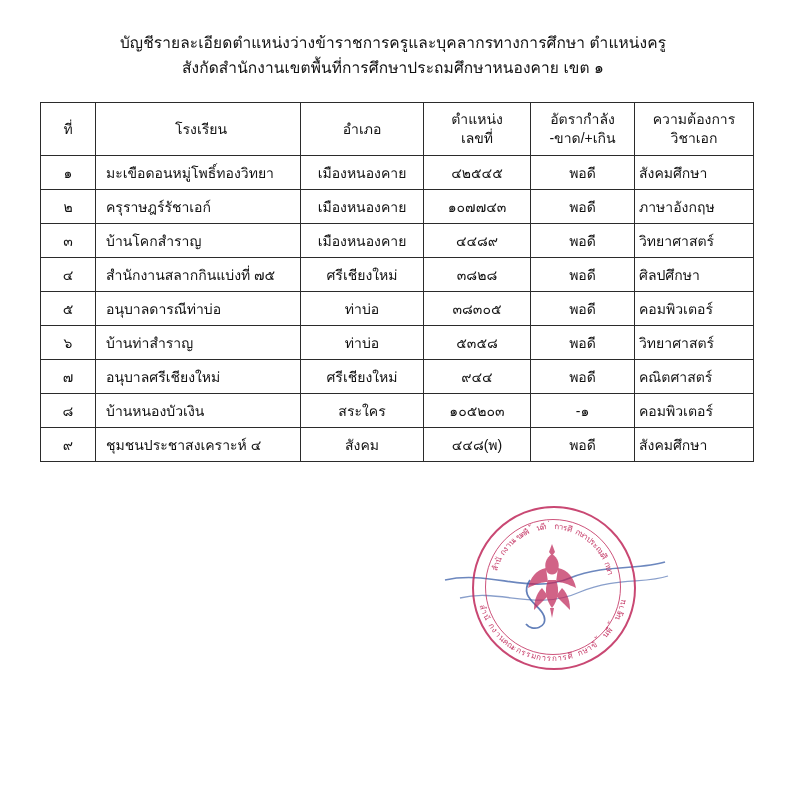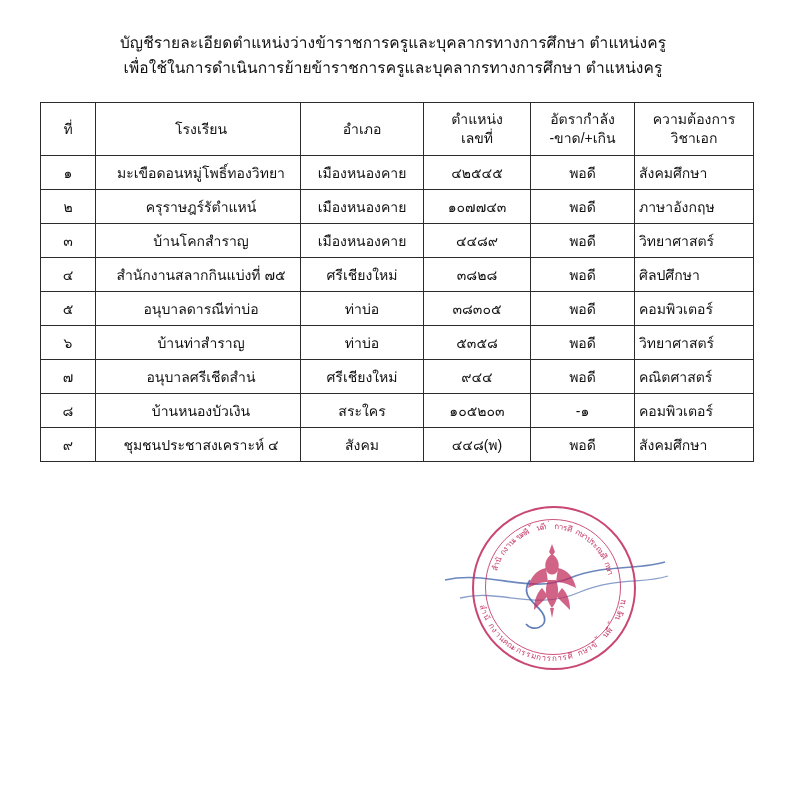--- a/index.html
+++ b/index.html
@@ -49,21 +49,21 @@
     font-weight: normal;
     height: 52px;
     line-height: 19px;
     vertical-align: middle;
   }
   table.main td {
     height: 33px;
     vertical-align: middle;
   }
   .c-no    { width: 46px;  text-align: center; }
-  .c-school{ width: 190px; text-align: center; padding-left: 10px !important; }
+  .c-school{ width: 190px; text-align: left; padding-left: 10px !important; }
   .c-amphoe{ width: 114px; text-align: center; }
   .c-posno { width: 98px;  text-align: center; }
   .c-rate  { width: 95px;  text-align: center; }
   .c-major { width: 110px; text-align: left; }
   .th-two-line { line-height: 20px; }
 
   
   .stamp {
     position: absolute;
     left: 472px;
@@ -118,21 +118,21 @@
     pointer-events: none;
   }
 </style>
 </head>
 <body>
 
 <div class="page">
 
   <div class="heading">
     <div>บัญชีรายละเอียดตำแหน่งว่างข้าราชการครูและบุคลากรทางการศึกษา ตำแหน่งครู</div>
-    <div>เพื่อใช้ในการดำเนินการย้ายข้าราชการครูและบุคลากรทางการศึกษา ตำแหน่งครู</div>
+    <div>สังกัดสำนักงานเขตพื้นที่การศึกษาประถมศึกษาหนองคาย เขต ๑</div>
   </div>
 
   <table class="main">
     <thead>
       <tr>
         <th class="c-no">ที่</th>
         <th class="c-school" style="text-align:center;">โรงเรียน</th>
         <th class="c-amphoe">อำเภอ</th>
         <th class="c-posno th-two-line">
           <div>ตำแหน่ง</div>
@@ -152,21 +152,21 @@
         <tr>
           <td class="c-no">๑</td>
           <td class="c-school">มะเขือดอนหมู่โพธิ์ทองวิทยา</td>
           <td class="c-amphoe">เมืองหนองคาย</td>
           <td class="c-posno">๔๒๕๔๕</td>
           <td class="c-rate">พอดี</td>
           <td class="c-major">สังคมศึกษา</td>
         </tr>
         <tr>
           <td class="c-no">๒</td>
-          <td class="c-school">ครุราษฎร์รัตำแหน์</td>
+          <td class="c-school">ครุราษฎร์รัชาเอก์</td>
           <td class="c-amphoe">เมืองหนองคาย</td>
           <td class="c-posno">๑๐๗๗๔๓</td>
           <td class="c-rate">พอดี</td>
           <td class="c-major">ภาษาอังกฤษ</td>
         </tr>
         <tr>
           <td class="c-no">๓</td>
           <td class="c-school">บ้านโคกสำราญ</td>
           <td class="c-amphoe">เมืองหนองคาย</td>
           <td class="c-posno">๔๔๘๙</td>
@@ -192,21 +192,21 @@
         <tr>
           <td class="c-no">๖</td>
           <td class="c-school">บ้านท่าสำราญ</td>
           <td class="c-amphoe">ท่าบ่อ</td>
           <td class="c-posno">๕๓๕๘</td>
           <td class="c-rate">พอดี</td>
           <td class="c-major">วิทยาศาสตร์</td>
         </tr>
         <tr>
           <td class="c-no">๗</td>
-          <td class="c-school">อนุบาลศรีเชีดสำน่</td>
+          <td class="c-school">อนุบาลศรีเชียงใหม่</td>
           <td class="c-amphoe">ศรีเชียงใหม่</td>
           <td class="c-posno">๙๔๔</td>
           <td class="c-rate">พอดี</td>
           <td class="c-major">คณิตศาสตร์</td>
         </tr>
         <tr>
           <td class="c-no">๘</td>
           <td class="c-school">บ้านหนองบัวเงิน</td>
           <td class="c-amphoe">สระใคร</td>
           <td class="c-posno">๑๐๕๒๐๓</td>

